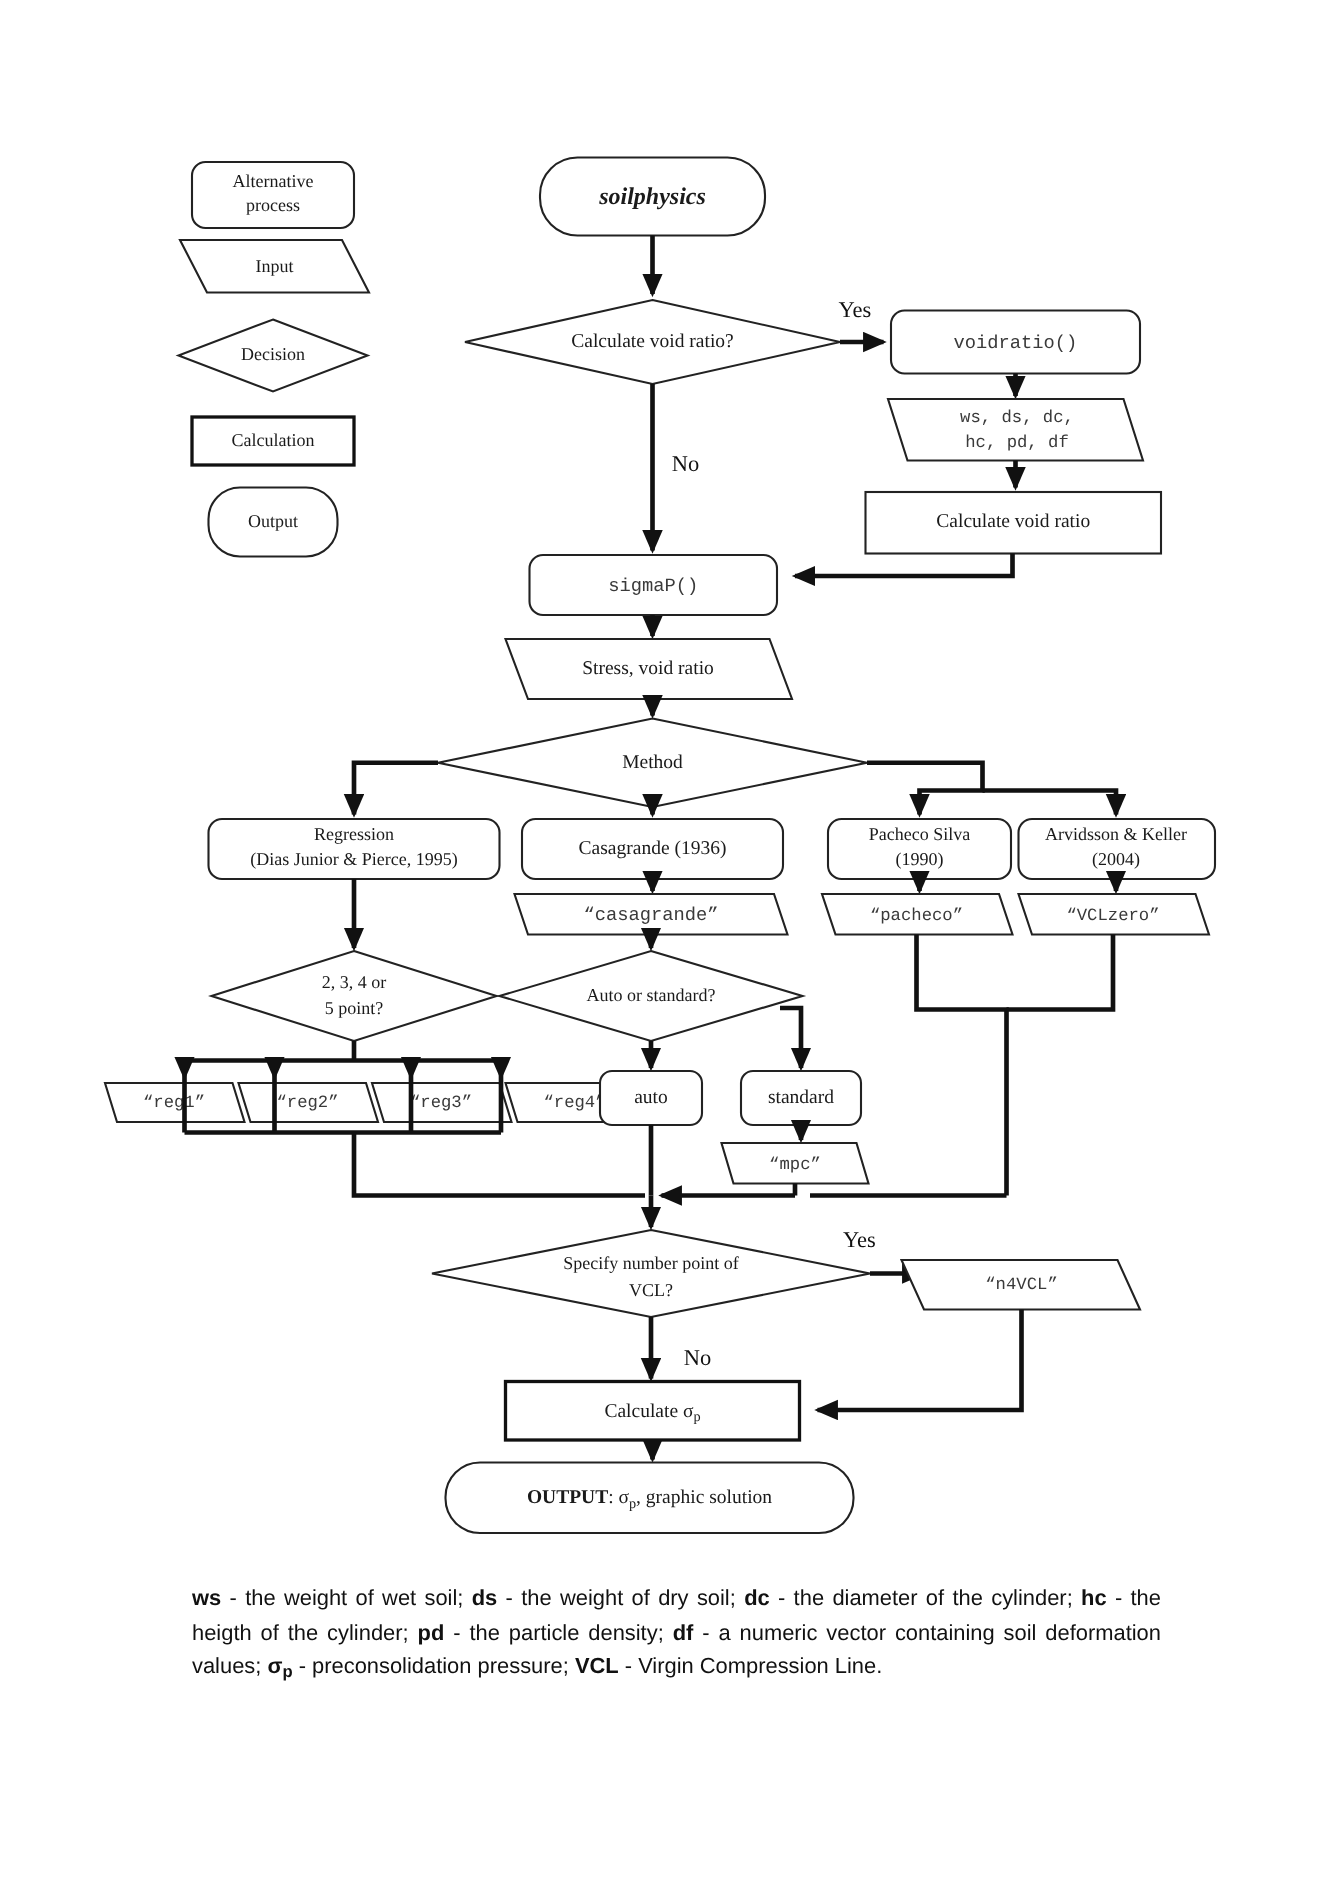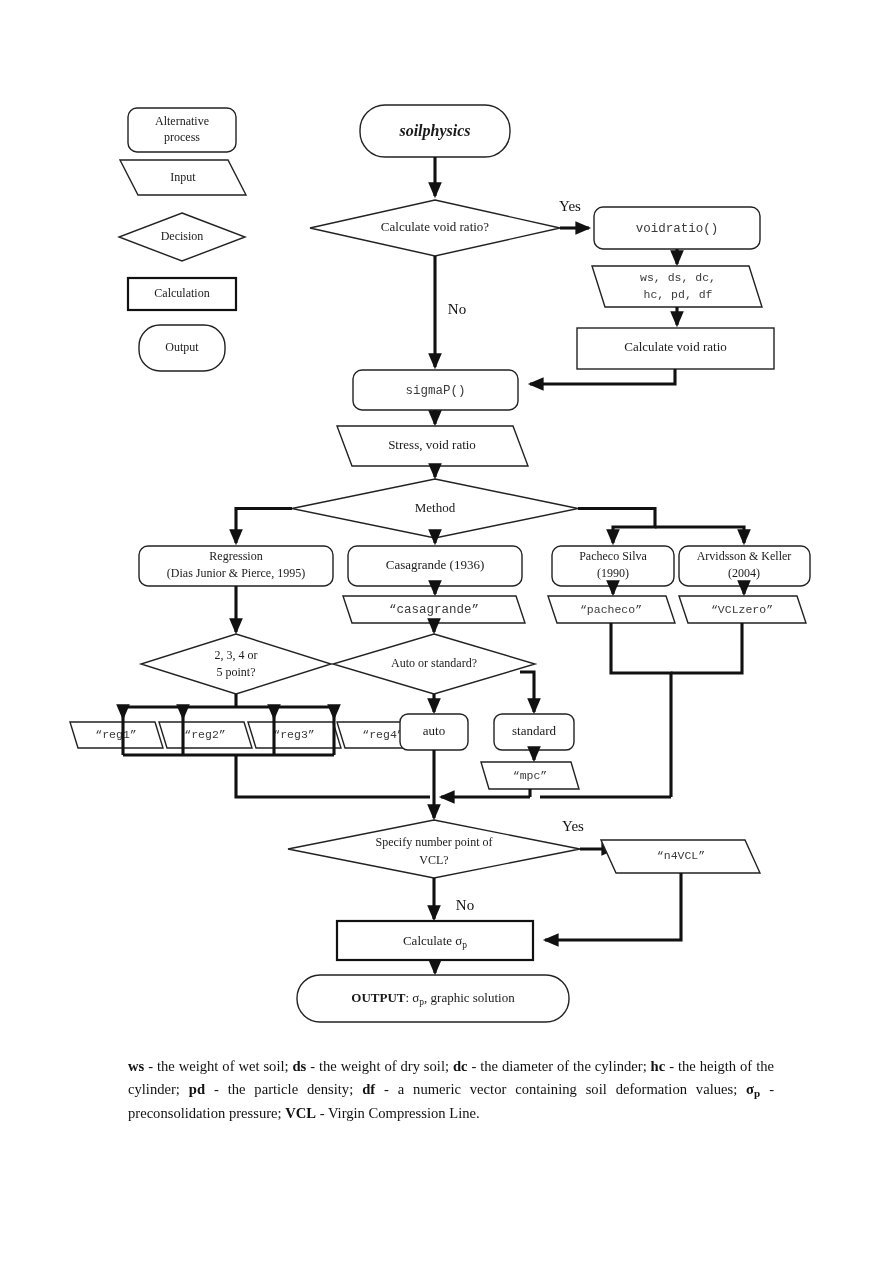--- a/index.html
+++ b/index.html
@@ -13,21 +13,21 @@
        text-anchor:middle;dominant-baseline:middle;}
   .lbl-sm{font-size:12px;}
   .lbl-it{font-style:italic;font-weight:bold;font-size:16px;}
   .lbl-b{font-weight:bold;}
   .mono{font-family:"Liberation Mono",monospace;font-size:12.5px;fill:#3a3a3a;
         text-anchor:middle;dominant-baseline:middle;}
   .mono-sm{font-size:11.5px;}
   .yn{font-family:"Liberation Serif",serif;font-size:15px;fill:#111;text-anchor:middle;}
   .ln-thick{stroke:#111111;stroke-width:3.1;fill:none;}
   #caption{position:absolute;left:128px;top:1055px;width:646px;
-           font-family:Liberation Serif, serif;font-size:14.6px;
+           font-family:Liberation Sans, sans-serif;font-size:14.6px;
            line-height:1.55;text-align:justify;color:#111;}
   #caption b{font-weight:bold;}
   .sub{font-size:0.76em;vertical-align:-0.28em;}
 </style>
 </head>
 <body>
 
 <div id="figure">
 <svg width="896" height="1050" viewBox="0 0 896 1050" xmlns="http://www.w3.org/2000/svg">
 

